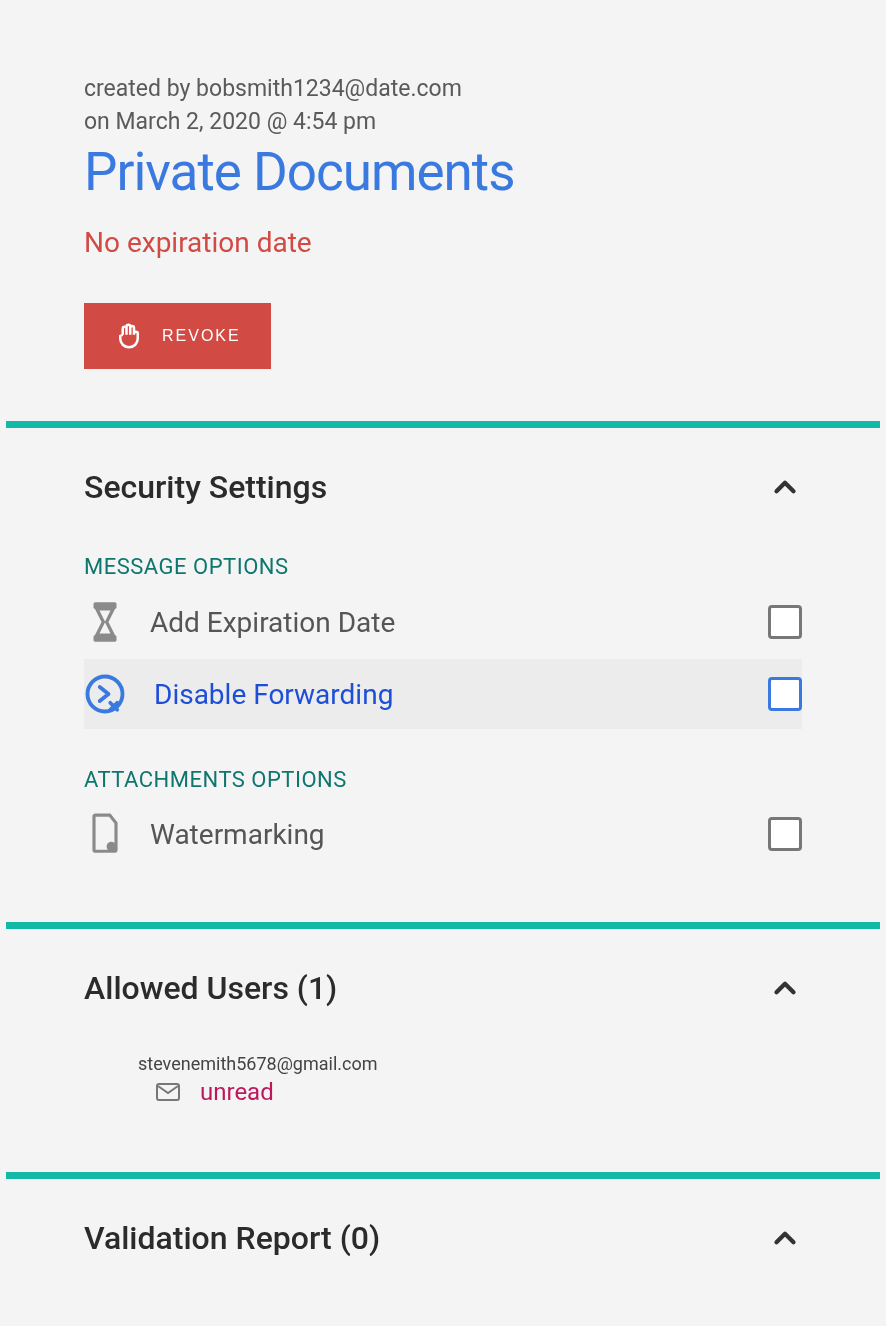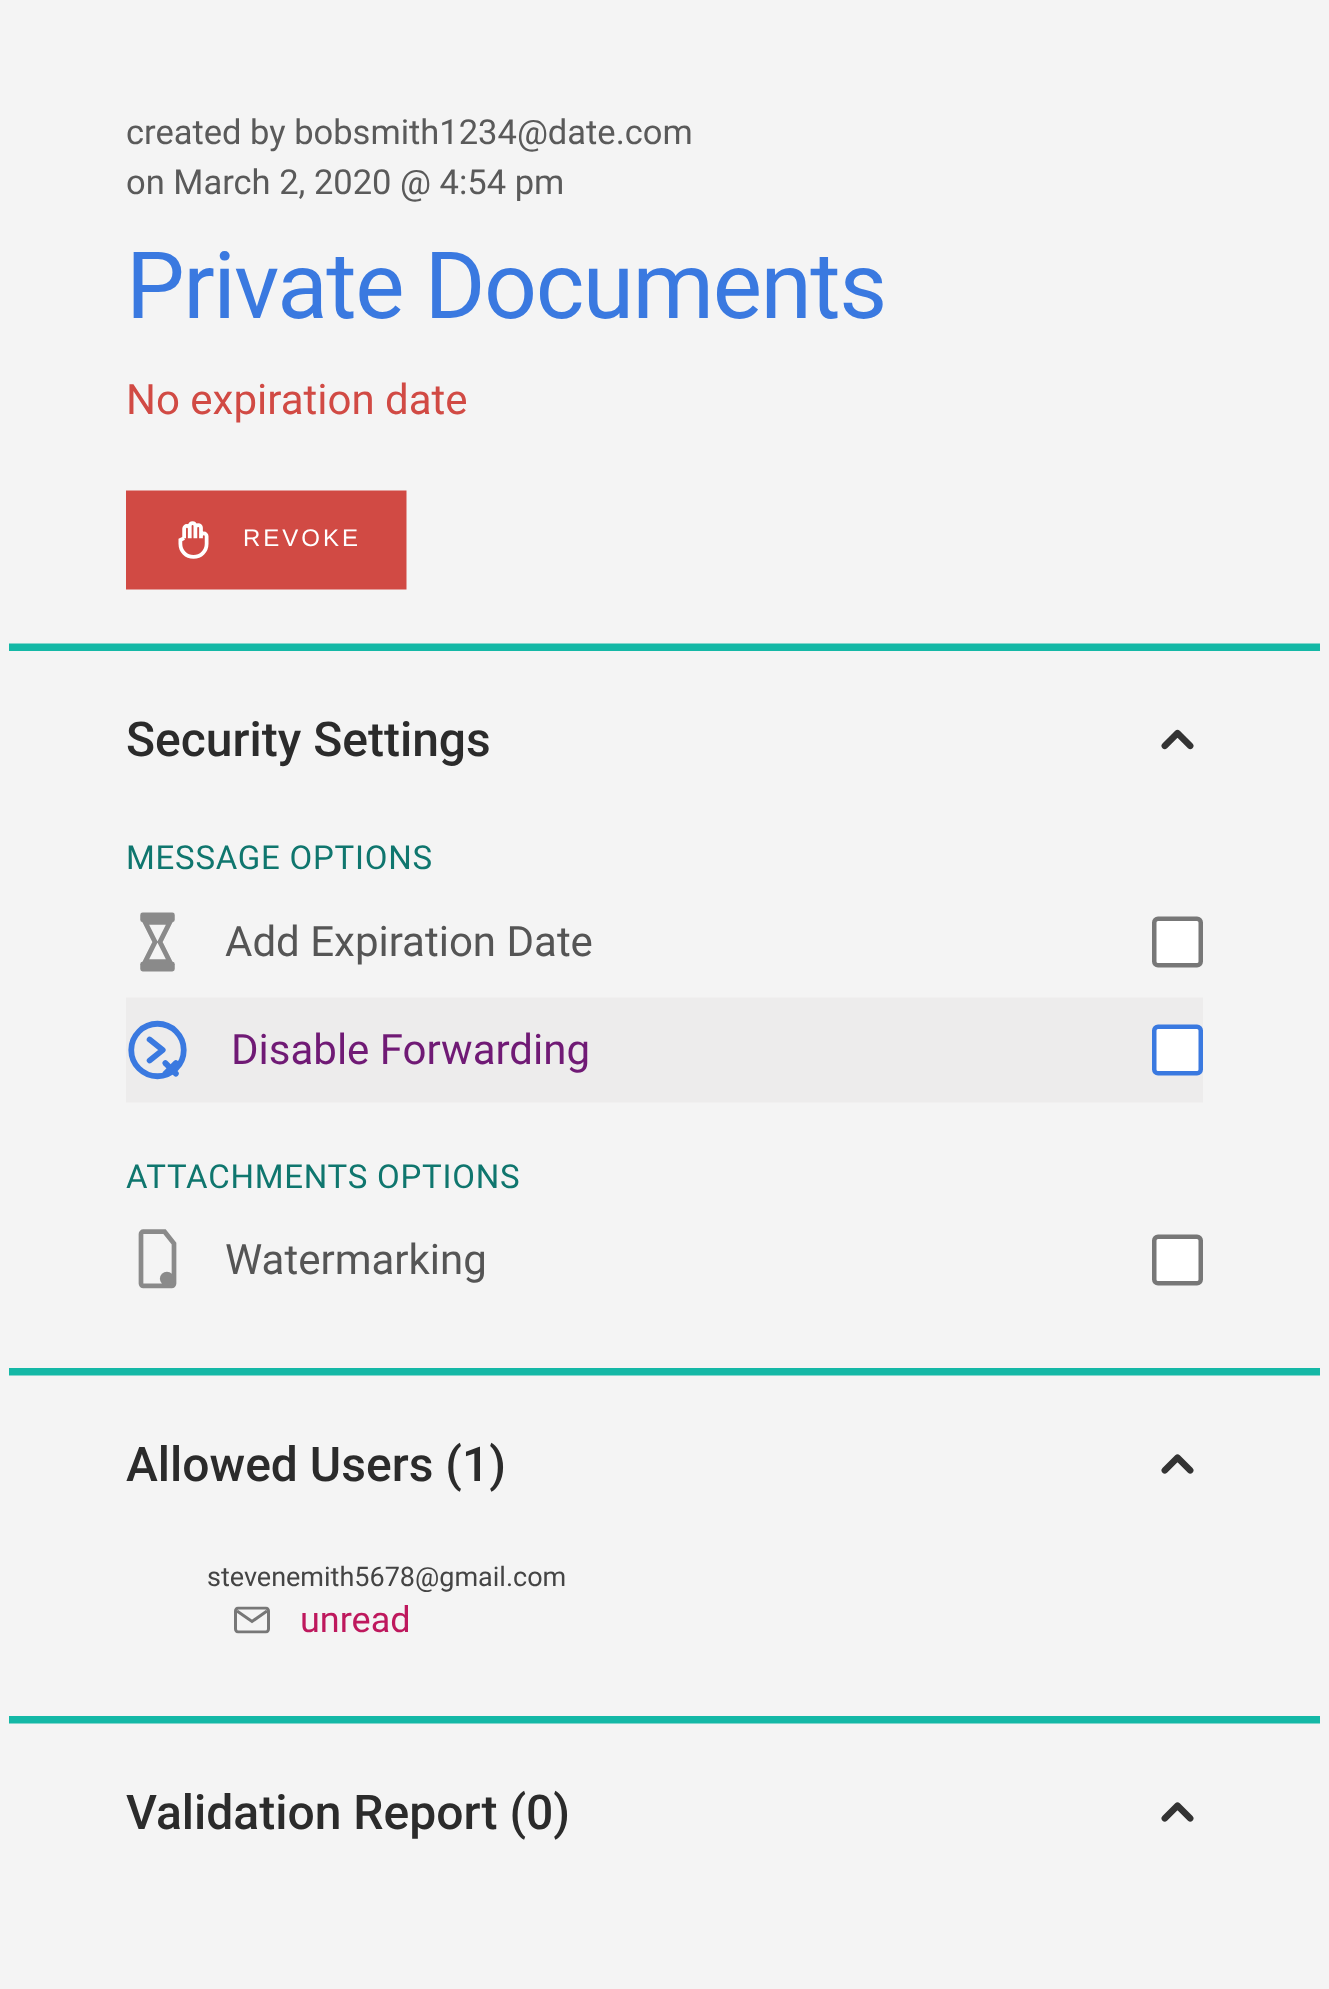--- a/index.html
+++ b/index.html
@@ -22,25 +22,25 @@
   }
   .header {
     padding: 72px 78px 36px 78px;
   }
   .created-by {
     font-size: 23px;
     color: #5a5a5a;
     line-height: 1.45;
   }
   .title {
-    font-size: 62px;
+    font-size: 53px;
     font-weight: 400;
     color: #3a79e0;
     letter-spacing: -1px;
-    margin-top: 20px;
+    margin-top: 6px;
     line-height: 1.05;
   }
   .expiration {
     font-size: 28px;
     color: #d14a44;
     margin-top: 26px;
   }
   .revoke-btn {
     display: inline-flex;
     align-items: center;
@@ -50,22 +50,22 @@
     border: none;
     padding: 18px 30px;
     font-size: 16px;
     letter-spacing: 2px;
     font-weight: 500;
     margin-top: 44px;
     cursor: pointer;
   }
   .revoke-icon svg { display: block; }
   .section {
-    border-top: 5px solid #14b8a6;
-    margin-top: 0;
+    border-top: 7px solid #14b8a6;
+    margin-top: 16px;
   }
   .section-head {
     display: flex;
     align-items: center;
     justify-content: space-between;
     padding: 40px 78px 10px 78px;
     cursor: pointer;
   }
   .section-title {
     font-size: 32px;
@@ -98,21 +98,21 @@
     gap: 28px;
     flex: 1;
   }
   .option-icon { width: 42px; display:flex; justify-content:center; }
   .option-icon svg { display:block; }
   .option-label {
     flex: 1;
     font-size: 28px;
     color: #555;
   }
-  .option-row.highlighted .option-label { color: #701a75; }
+  .option-row.highlighted .option-label { color: #1d4ed8; }
   .checkbox {
     width: 34px;
     height: 34px;
     border: 3px solid #777;
     border-radius: 4px;
     background: #fff;
   }
   .checkbox.active {
     border-color: #3a79e0;
   }

